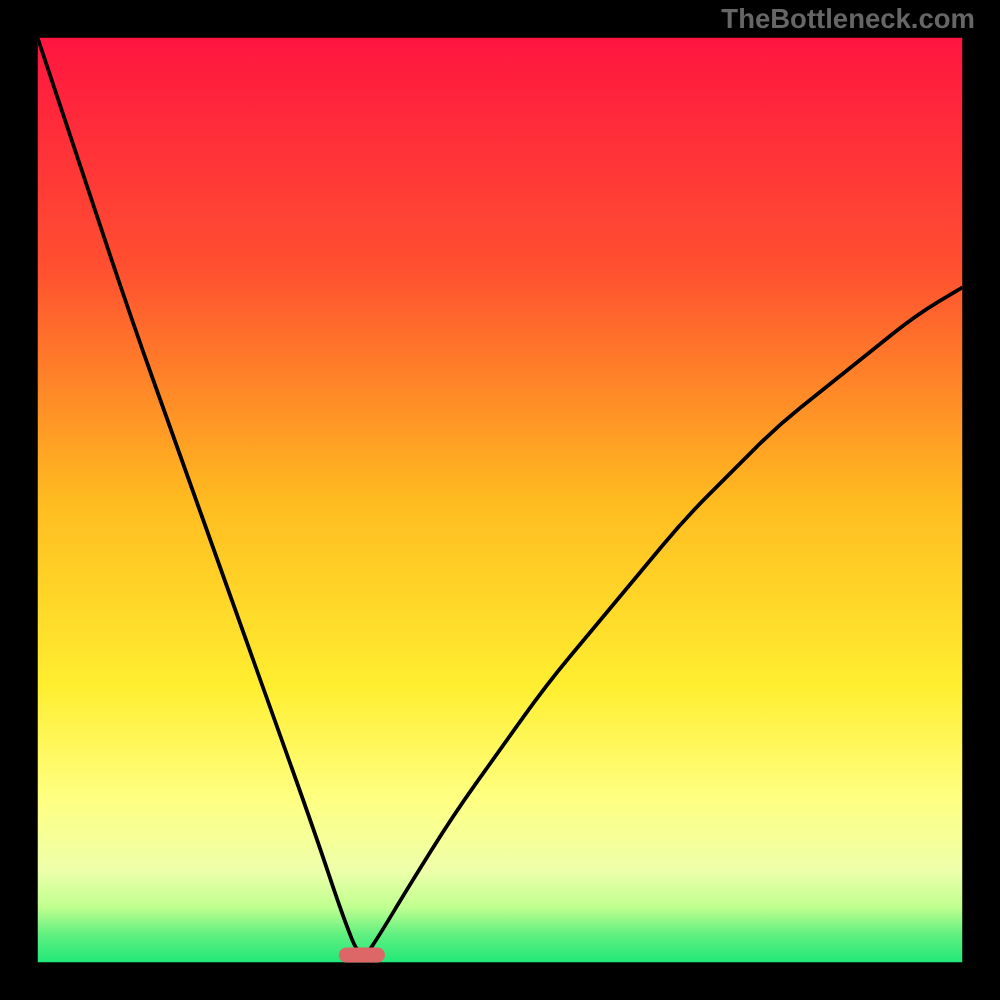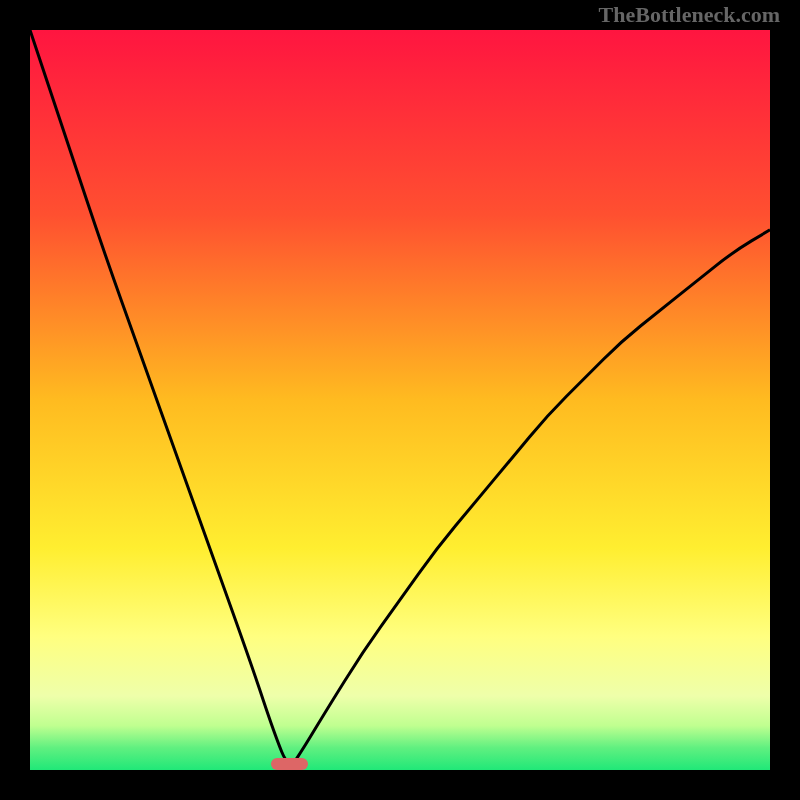--- a/index.html
+++ b/index.html
@@ -11,21 +11,21 @@
       width: 800px;
       height: 800px;
       background: #000;
       position: relative;
       overflow: hidden;
     }
     .watermark {
       position: absolute;
       top: 2px;
       right: 20px;
-      font-family: Liberation Serif, serif;
+      font-family: Liberation Sans, sans-serif;
       font-size: 22px;
       font-weight: bold;
       color: #666;
       z-index: 10;
     }
     .plot-container {
       position: absolute;
       top: 30px;
       left: 30px;
       width: 740px;

